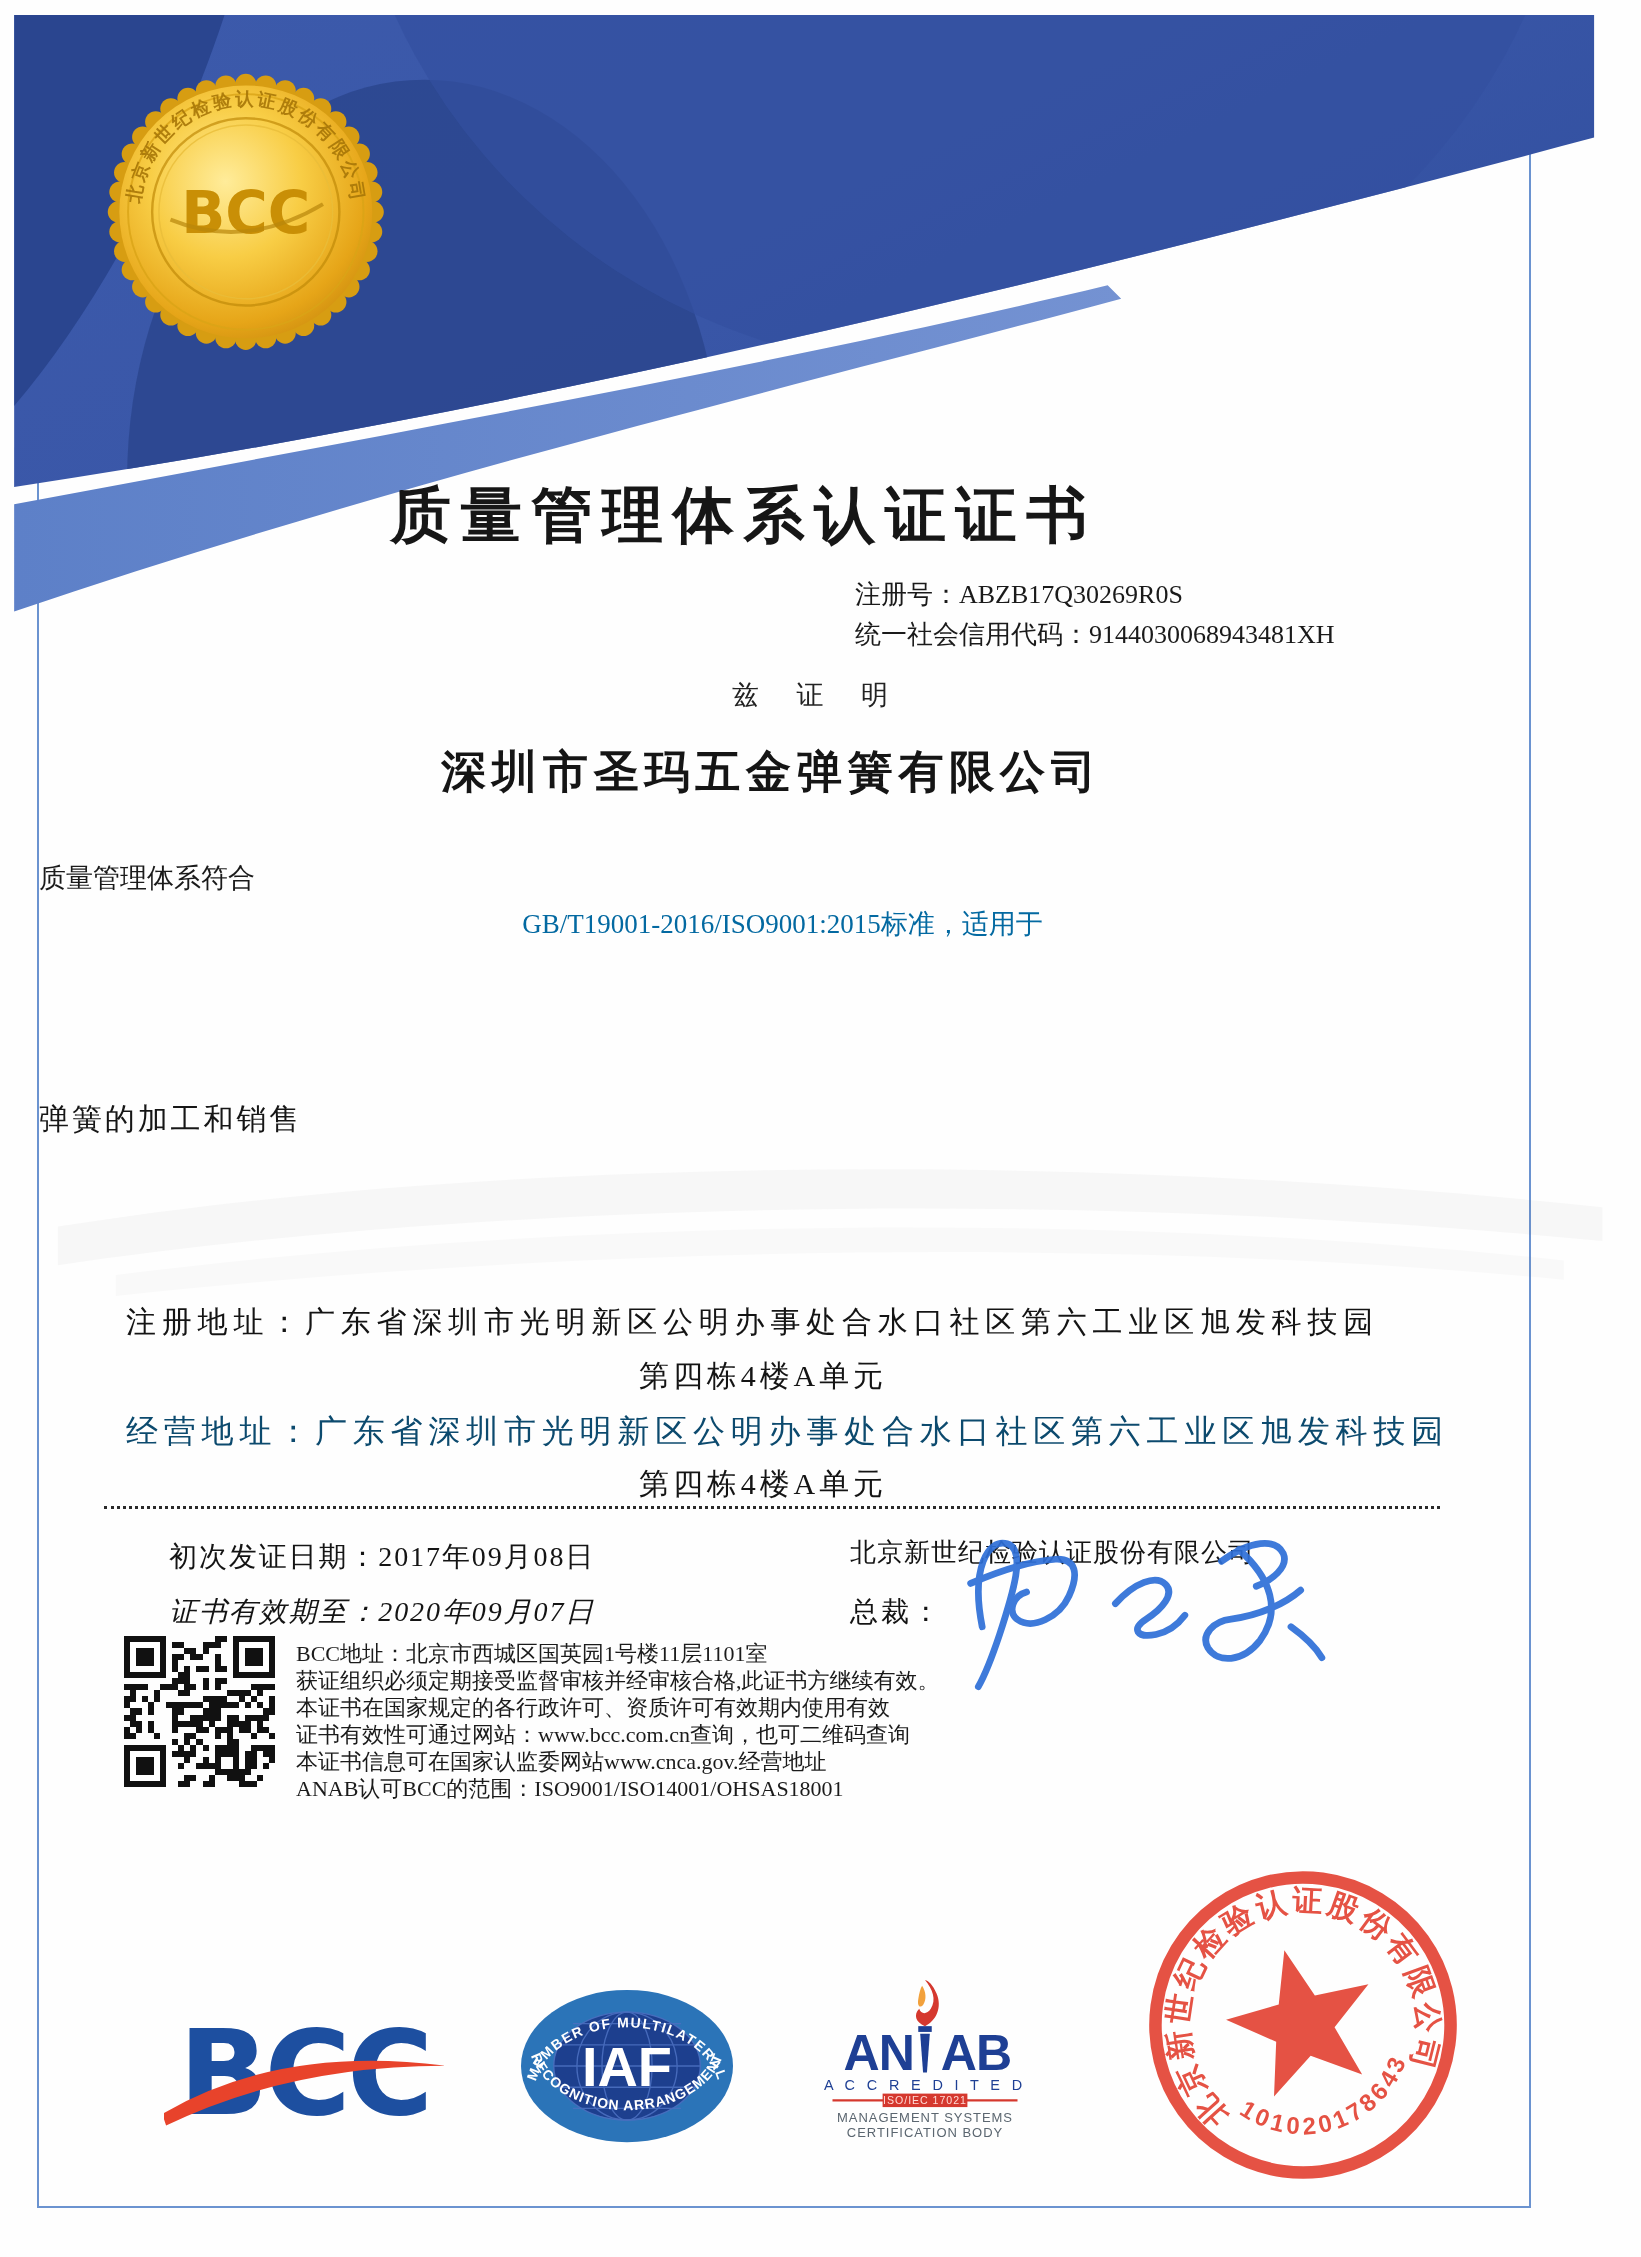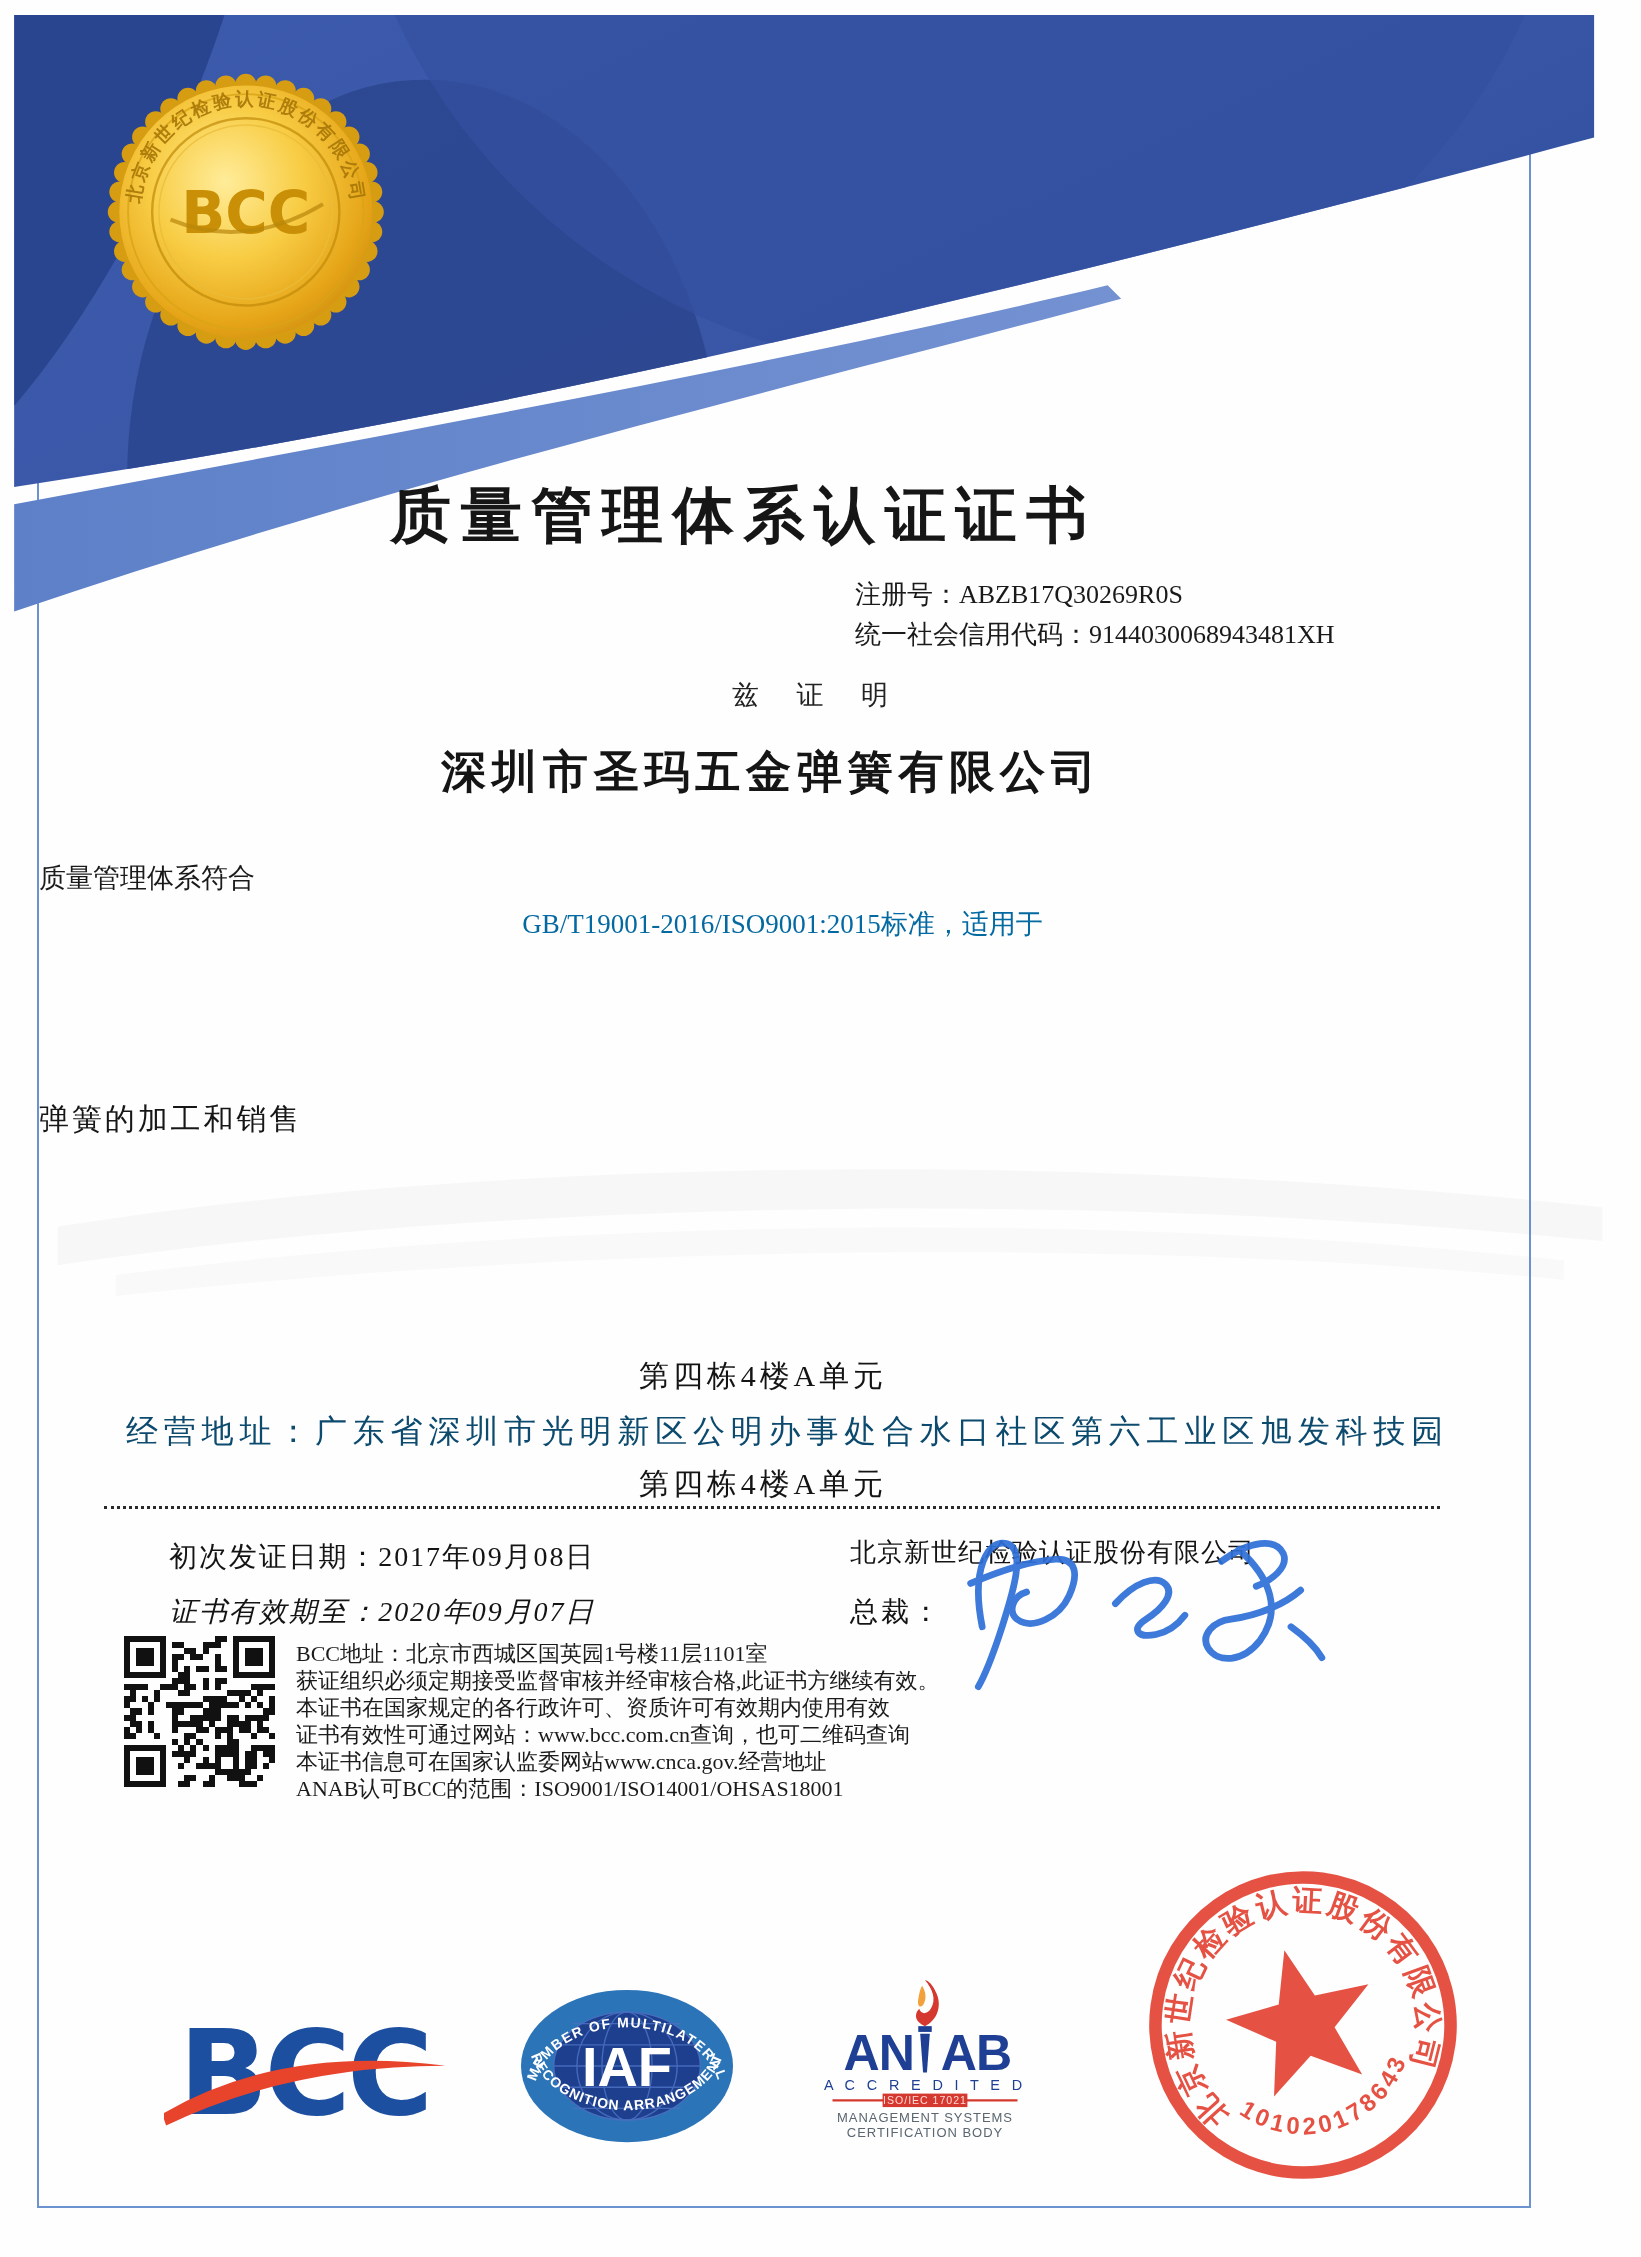--- a/index.html
+++ b/index.html
@@ -149,20 +149,21 @@
 
   <div class="certify">兹 证 明</div>
 
   <div class="company">深圳市圣玛五金弹簧有限公司</div>
 
   <div class="conf1">质量管理体系符合</div>
   <div class="conf2">GB/T19001-2016/ISO9001:2015标准，适用于</div>
 
   <div class="scope">弹簧的加工和销售</div>
 
+  <div class="addr1">注册地址：广东省深圳市光明新区公明办事处合水口社区第六工业区旭发科技园</div>
   <div class="addr2">第四栋4楼A单元</div>
   <div class="addr3">经营地址：广东省深圳市光明新区公明办事处合水口社区第六工业区旭发科技园</div>
   <div class="addr4">第四栋4楼A单元</div>
 
   <div class="dotline"></div>
 
   <div class="d1">初次发证日期：2017年09月08日</div>
   <div class="d2">证书有效期至：2020年09月07日</div>
 
   <div class="issuer">北京新世纪检验认证股份有限公司</div>

